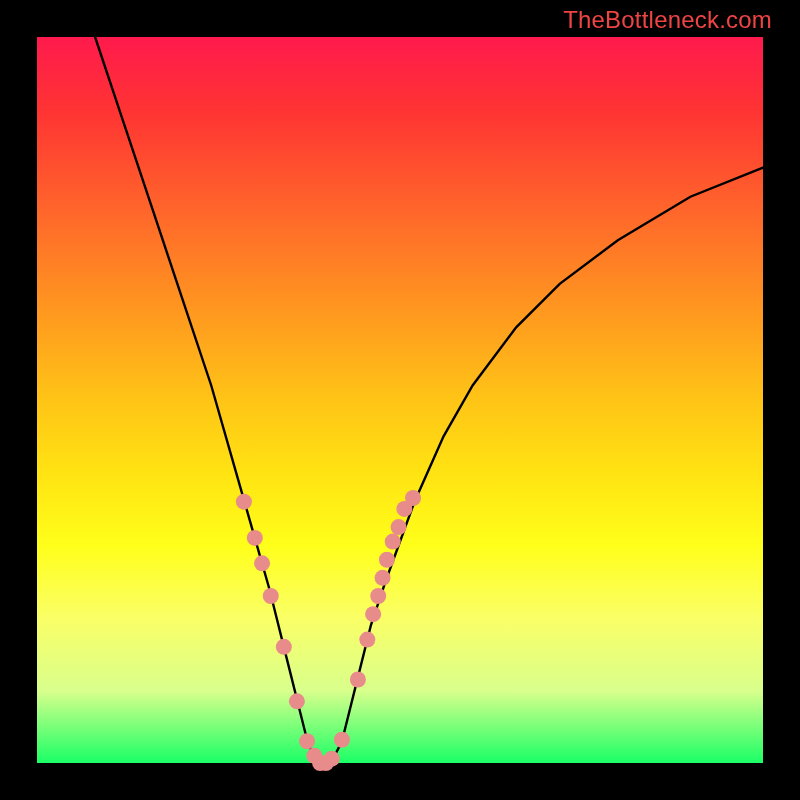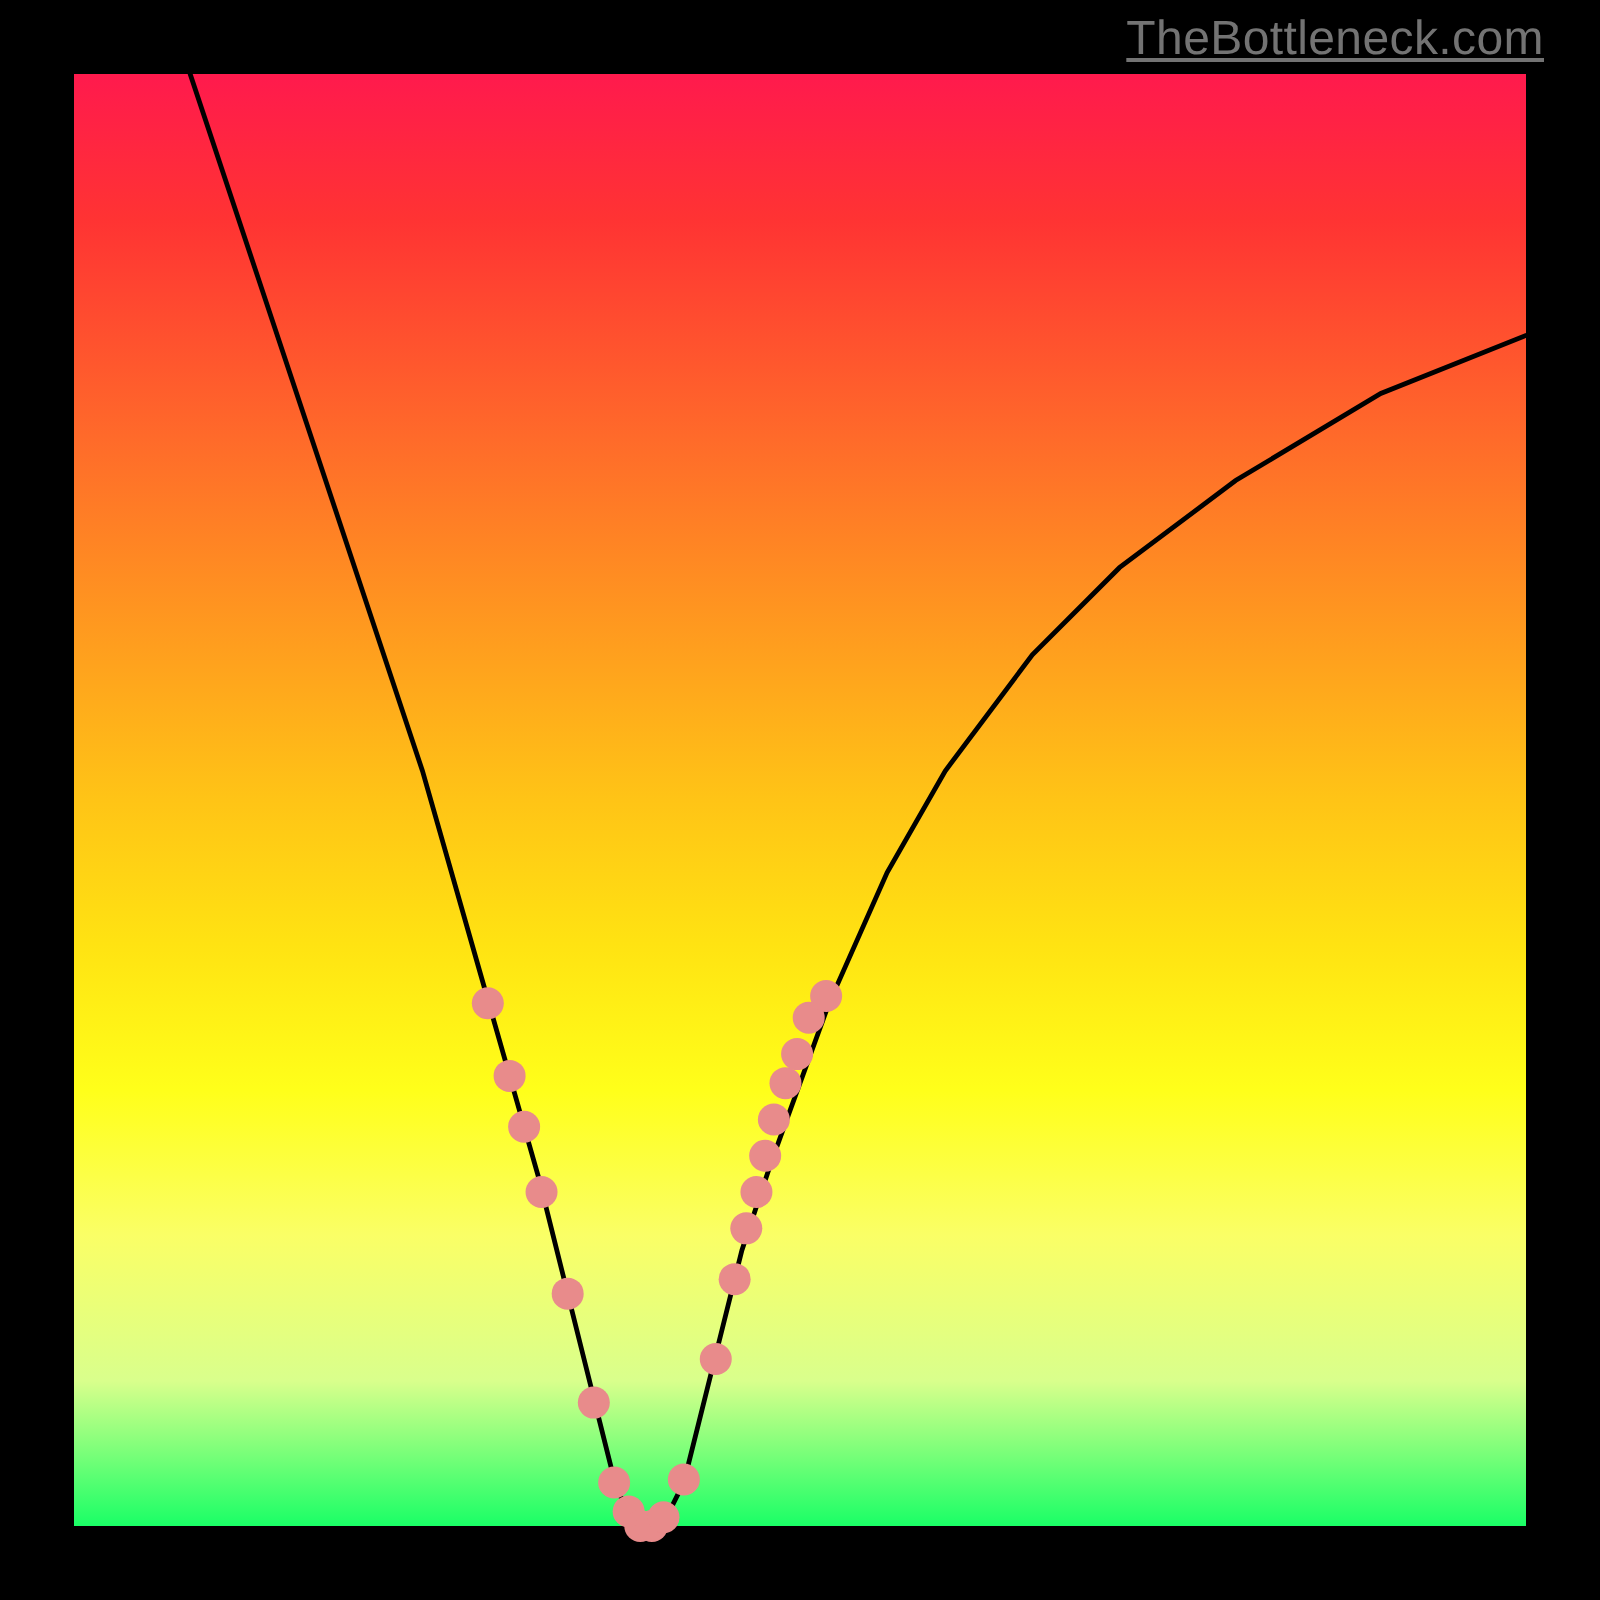--- a/index.html
+++ b/index.html
@@ -32,26 +32,25 @@
       #ffe312 60%,
       #ffff1a 70%,
       #faff66 80%,
       #d9ff8c 90%,
       #1aff66 100%);
   }
   .watermark {
     position: absolute;
     top: 6px;
     right: 28px;
-    color: #737373;
+    color: #ef4444;
     font-size: 24px;
     font-weight: 500;
     letter-spacing: 0.2px;
     user-select: none;
-    text-decoration: underline;
   }
   svg.overlay {
     position: absolute;
     left: 37px;
     top: 37px;
     width: 726px;
     height: 726px;
     overflow: visible;
   }
 </style>

